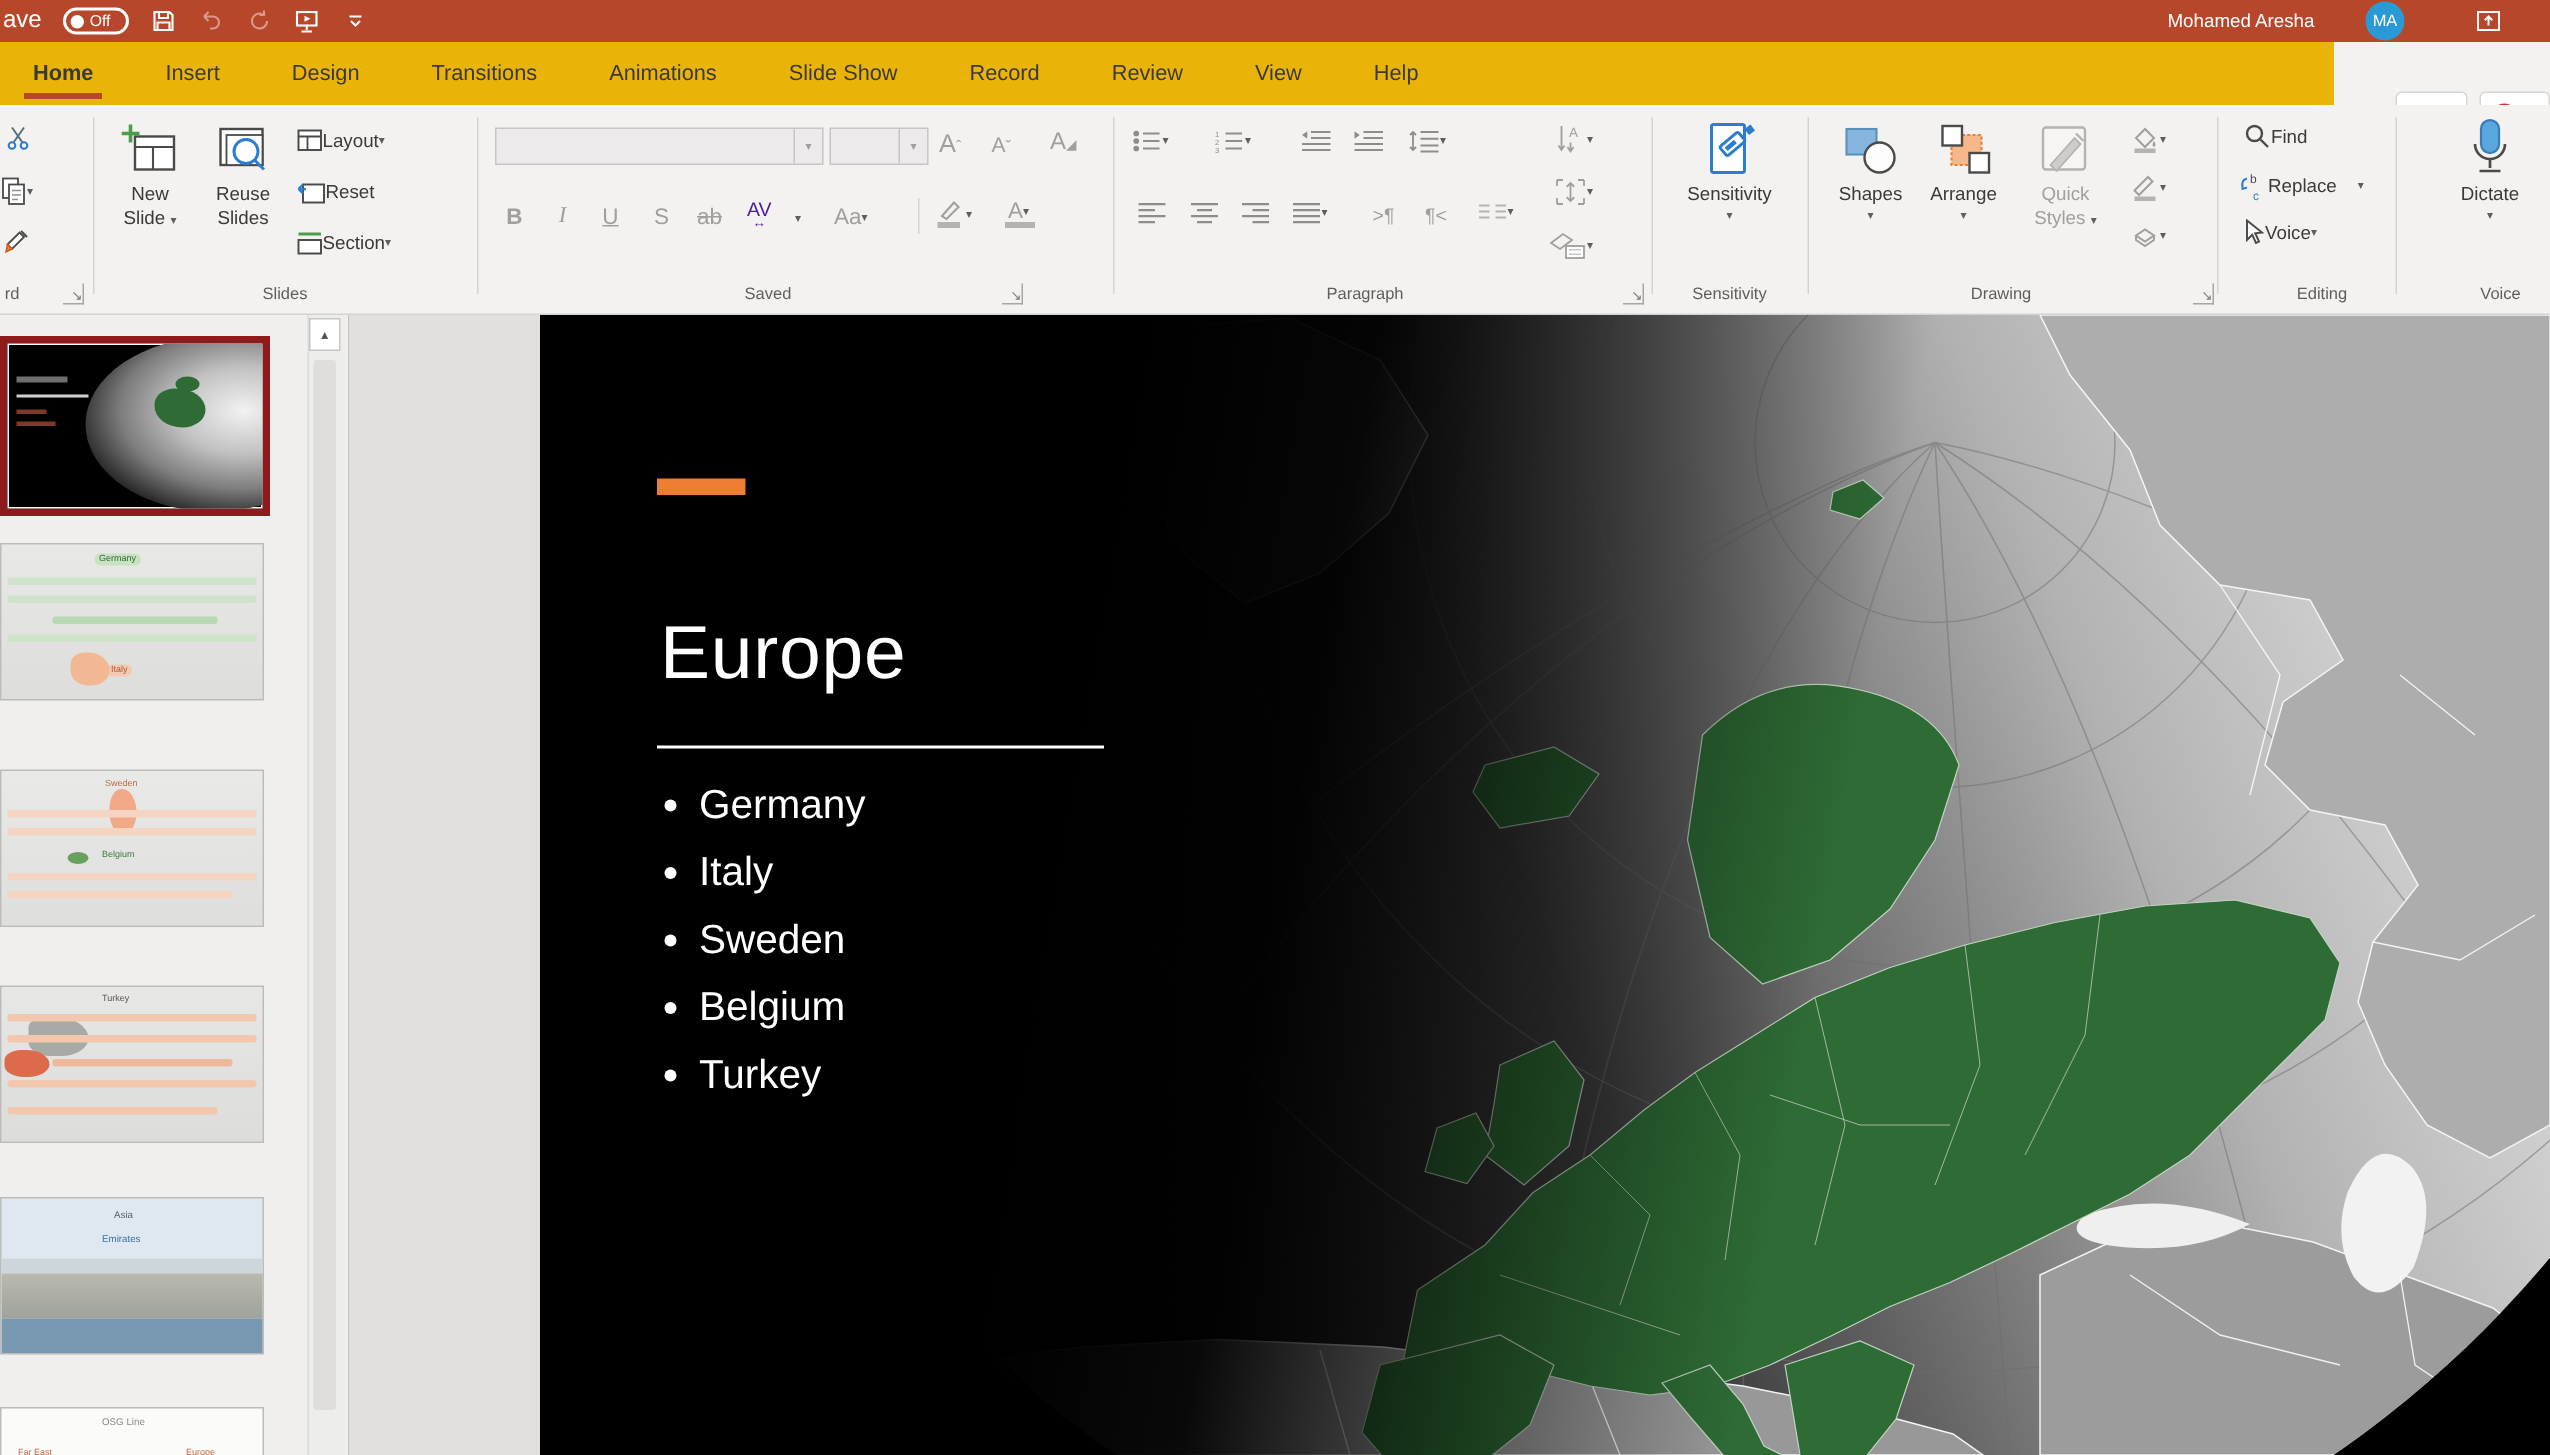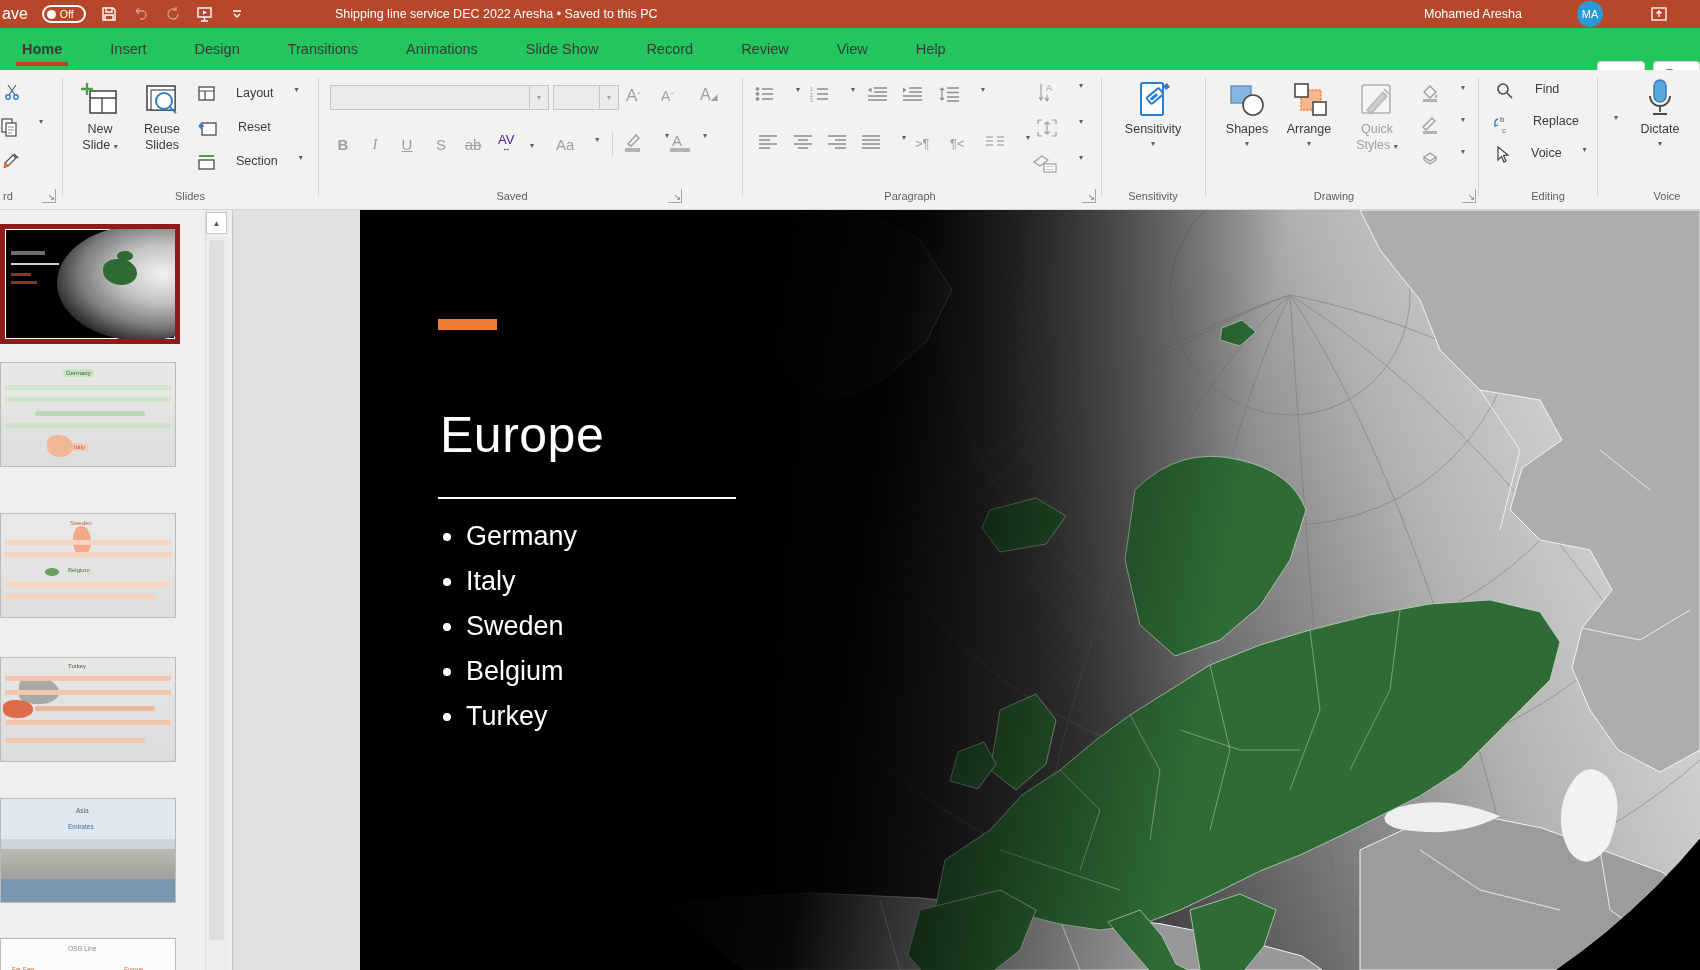--- a/index.html
+++ b/index.html
@@ -14,27 +14,27 @@
   .autosave-label{font-size:16px;color:#fff;}
   .toggle{width:44px;height:18px;border:2px solid #fff;border-radius:10px;display:flex;align-items:center;gap:4px;padding:0 3px;box-sizing:border-box;}
   .knob{width:9px;height:9px;border-radius:50%;background:#fff;}
   .toggle-text{font-size:10.5px;color:#fff;}
   .qicon{width:18px;height:18px;display:flex;align-items:center;justify-content:center;}
   .faded{opacity:.45;}
   .doc-title{left:335px;top:0;width:480px;height:28px;line-height:28px;font-size:12.5px;color:#fff;white-space:nowrap;overflow:hidden;}
   .searchbox{left:850px;top:1px;width:527px;height:25px;background:#edb9a6;border-radius:3px;
              display:flex;align-items:center;gap:8px;padding-left:12px;box-sizing:border-box;}
   .searchbox span{font-size:12.5px;color:#82301a;}
-  .account-name{left:1424px;top:0;width:140px;height:28px;line-height:28px;font-size:12.5px;color:#fff;text-align:left;}
+  .account-name{left:1424px;top:0;width:140px;height:28px;line-height:28px;font-size:12.5px;color:#fff;text-align:center;}
   .avatar{left:1577px;top:1px;width:26px;height:26px;border-radius:50%;background:#2a9ad6;color:#fff;
           font-size:11px;display:flex;align-items:center;justify-content:center;}
   .share-btn{left:1648px;top:3px;width:22px;height:22px;display:flex;align-items:center;justify-content:center;}
 
   
-  #tabrow{left:0;top:28px;width:1700px;height:42px;background:#22c55e;}
+  #tabrow{left:0;top:28px;width:1556px;height:42px;background:#eab308;}
   .tabs{display:flex;align-items:center;height:42px;padding-left:20px;gap:44px;}
   .tab{font-size:14.5px;color:#3b3a39;white-space:nowrap;position:relative;padding:0 2px;cursor:default;}
   .tab.active{font-weight:bold;}
   .tab.active::after{content:"";position:absolute;left:-4px;right:-4px;bottom:-9px;height:4px;background:#b7472a;}
   .pillbtn{top:33px;height:32px;background:#fff;border:1px solid #d8d6d4;border-radius:4px;
            display:flex;align-items:center;justify-content:center;gap:5px;box-sizing:border-box;}
   #comment-btn{left:1597px;width:48px;}
   #record-btn{left:1653px;width:47px;color:#c0392b;font-size:13.5px;font-weight:bold;}
   .rec-ring{width:13px;height:13px;border:2px solid #c0392b;border-radius:50%;display:flex;align-items:center;justify-content:center;}
   .rec-dot{width:5px;height:5px;background:#c0392b;border-radius:50%;}
@@ -42,21 +42,21 @@
   
   #ribbon{left:0;top:70px;width:1700px;height:139px;background:#f3f2f1;border-bottom:1px solid #d5d3d1;box-sizing:content-box;}
   .gdiv{top:8px;width:1px;height:118px;background:#d5d3d1;}
   .glabel{top:120px;font-size:11px;color:#605e5c;transform:translateX(-50%);white-space:nowrap;}
   .launcher{top:119px;width:14px;height:14px;font-size:9px;color:#7a7977;border-right:1px solid #a8a6a4;border-bottom:1px solid #a8a6a4;
             display:flex;align-items:flex-end;justify-content:flex-end;line-height:9px;box-sizing:border-box;}
   .rtext{font-size:12.5px;color:#3b3a39;}
   .chev{font-size:8px;color:#605e5c;line-height:1;}
   .bigbtn{display:flex;flex-direction:column;align-items:center;gap:2px;}
   .bigbtn .cap{font-size:12.5px;color:#3b3a39;text-align:center;line-height:1.25;}
-  .rowbtn{display:flex;gap:21px;}
+  .rowbtn{display:flex;align-items:center;gap:0;}
   .disabled, .disabled .cap{color:#a19f9d !important;}
   .combo{background:#eceaea;border:1px solid #c8c6c4;height:25px;box-sizing:border-box;display:flex;}
   .combo .cbody{flex:1;}
   .combo .carrow{width:18px;border-left:1px solid #c8c6c4;display:flex;align-items:center;justify-content:center;font-size:8px;color:#a19f9d;}
   .fletter{font-size:15px;color:#a19f9d;width:26px;text-align:center;}
   svg{display:block;}
 
   
   #thumbpanel{left:0;top:210px;width:233px;height:760px;background:#f0efed;overflow:hidden;}
   .thumb{left:0;width:176px;background:#fff;border:1px solid #bdbbb9;box-sizing:border-box;overflow:hidden;}
@@ -114,21 +114,20 @@
             <path d="M7 4.5 l4 2 -4 2 z" fill="#fff"></path>
             <path d="M8.5 11 v3 M5 15 h7" stroke="#fff" stroke-width="1.4"></path>
           </svg>
       </span>
       <span class="qicon">
         <svg width="12" height="12" viewBox="0 0 12 12">
             <path d="M2 3 h8 M3 6 l3 3 3-3" fill="none" stroke="#fff" stroke-width="1.3"></path>
           </svg>
       </span>
     </div>
-    <div class="abs doc-title">Shipping line service DEC 2022 Aresha • Saved to this PC</div>
     <div class="abs account-name">Mohamed Aresha</div>
     <div class="abs avatar">MA</div>
     <div class="abs share-btn">
       <svg width="16" height="16" viewBox="0 0 16 16">
           <rect x="1" y="2" width="14" height="12" fill="none" stroke="#fff" stroke-width="1.3"></rect>
           <path d="M8 11 V5 M5.5 7.5 L8 5 l2.5 2.5" fill="none" stroke="#fff" stroke-width="1.3"></path>
         </svg>
     </div>
   </div>
 

